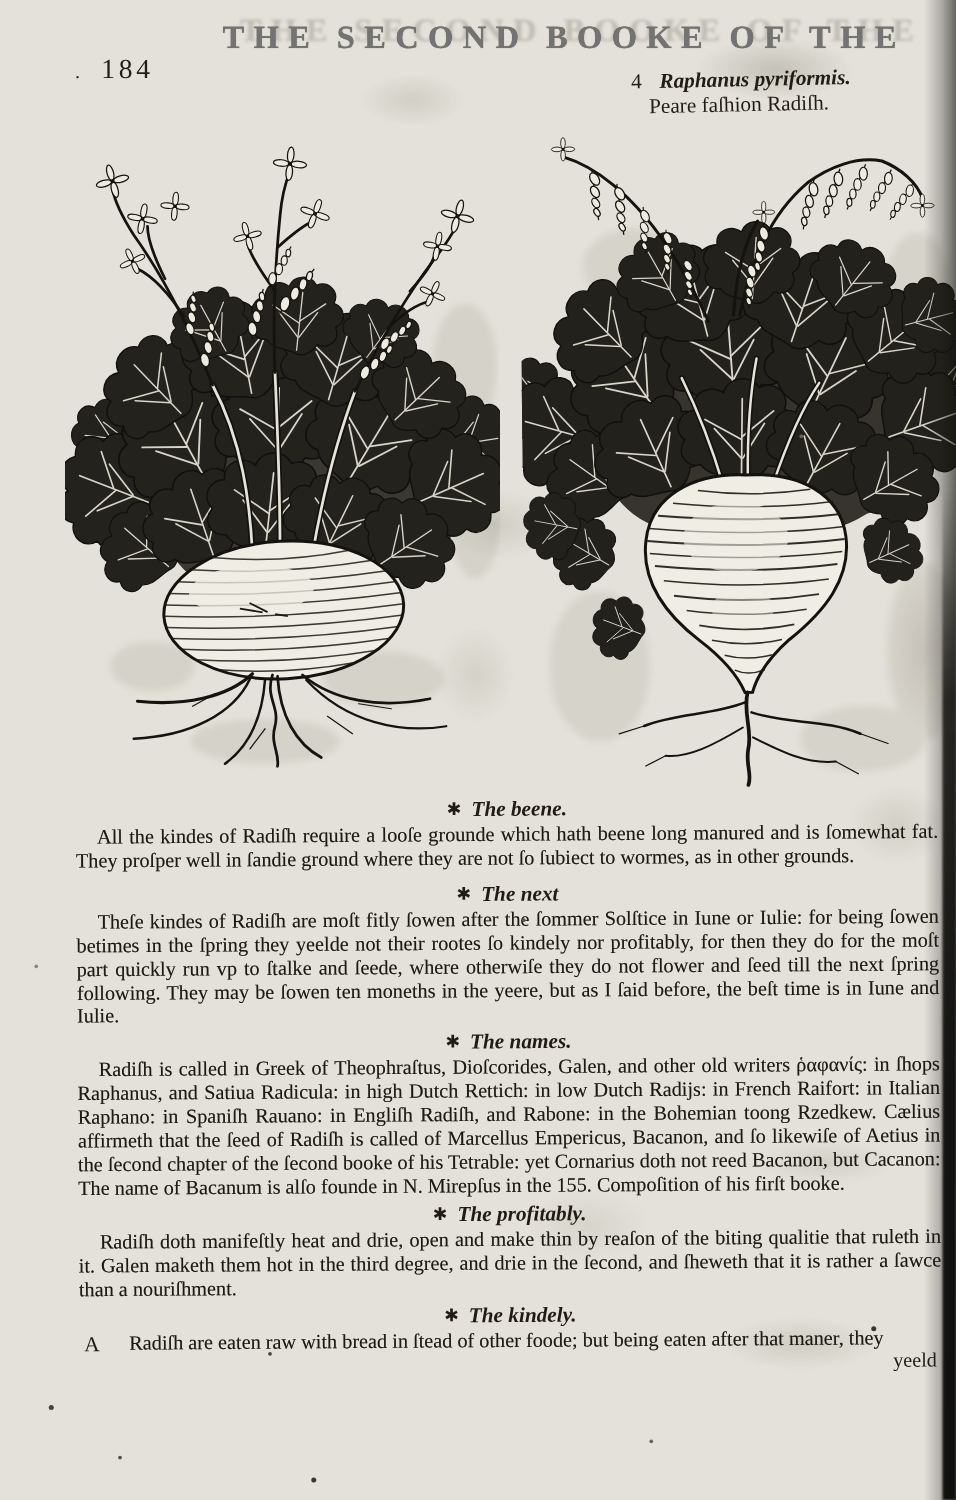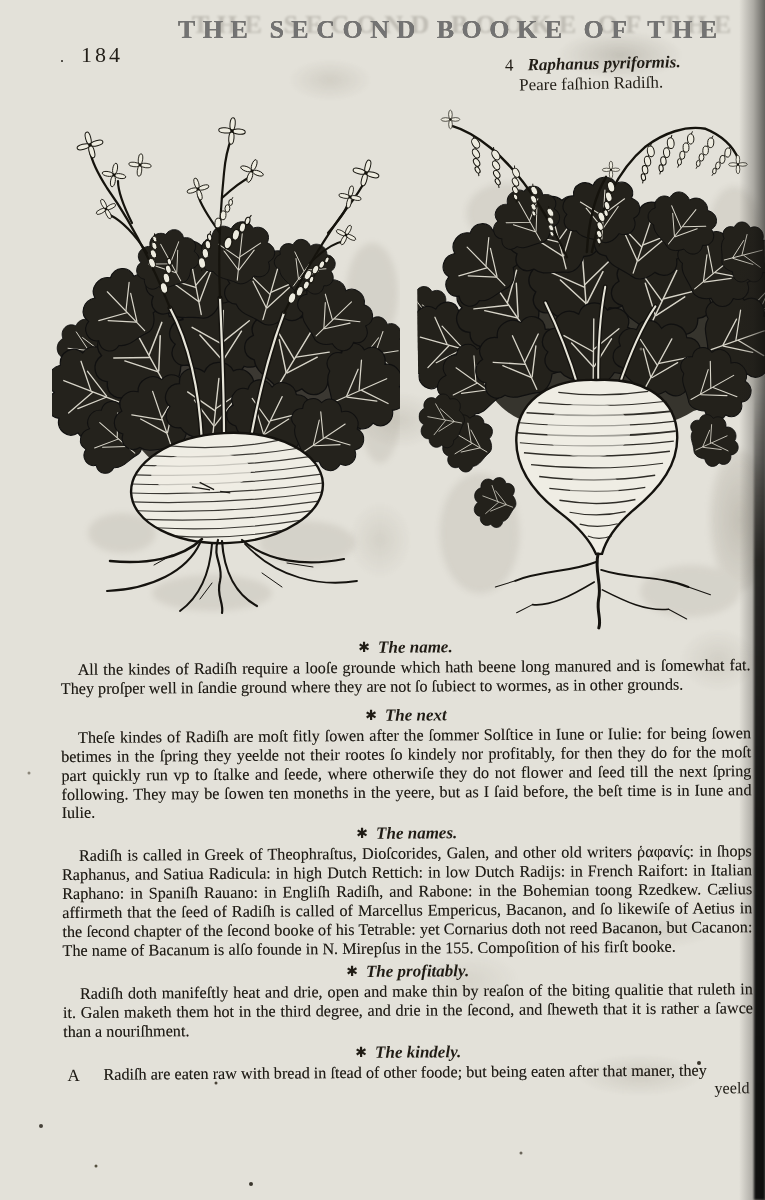--- a/index.html
+++ b/index.html
@@ -339,21 +339,21 @@
       <path d="M181 478 C210 488 240 484 268 496" stroke-width="2"></path>
       <path d="M174 490 C150 504 130 514 112 512" stroke-width="1.6"></path>
       <path d="M182 498 C205 510 225 520 248 518" stroke-width="1.6"></path>
       <path d="M95 488 l-20 6 M268 496 l22 8 M112 512 l-16 8 M248 518 l18 10" stroke-width="1"></path>
     </g>
   </svg>
 
   <div class="text-block">
 
     <div class="sect-head">
-      <span class="mark">✱</span><span>The name.</span>
+      <span class="mark">✱</span><span>The beene.</span>
     </div>
     <p class="para">All the kindes of Radiſh require a looſe grounde which hath beene long manured and is ſomewhat fat. They proſper well in ſandie ground where they are not ſo ſubiect to wormes, as in other grounds.</p>
 
     <div class="sect-head" style="margin-top:9px">
       <span class="mark">✱</span><span>The next</span>
     </div>
     <p class="para">Theſe kindes of Radiſh are moſt fitly ſowen after the ſommer Solſtice in Iune or Iulie: for being ſowen betimes in the ſpring they yeelde not their rootes ſo kindely nor profitably, for then they do for the moſt part quickly run vp to ſtalke and ſeede, where otherwiſe they do not flower and ſeed till the next ſpring following. They may be ſowen ten moneths in the yeere, but as I ſaid before, the beſt time is in Iune and Iulie.</p>
 
     <div class="sect-head">
       <span class="mark">✱</span><span>The names.</span>

